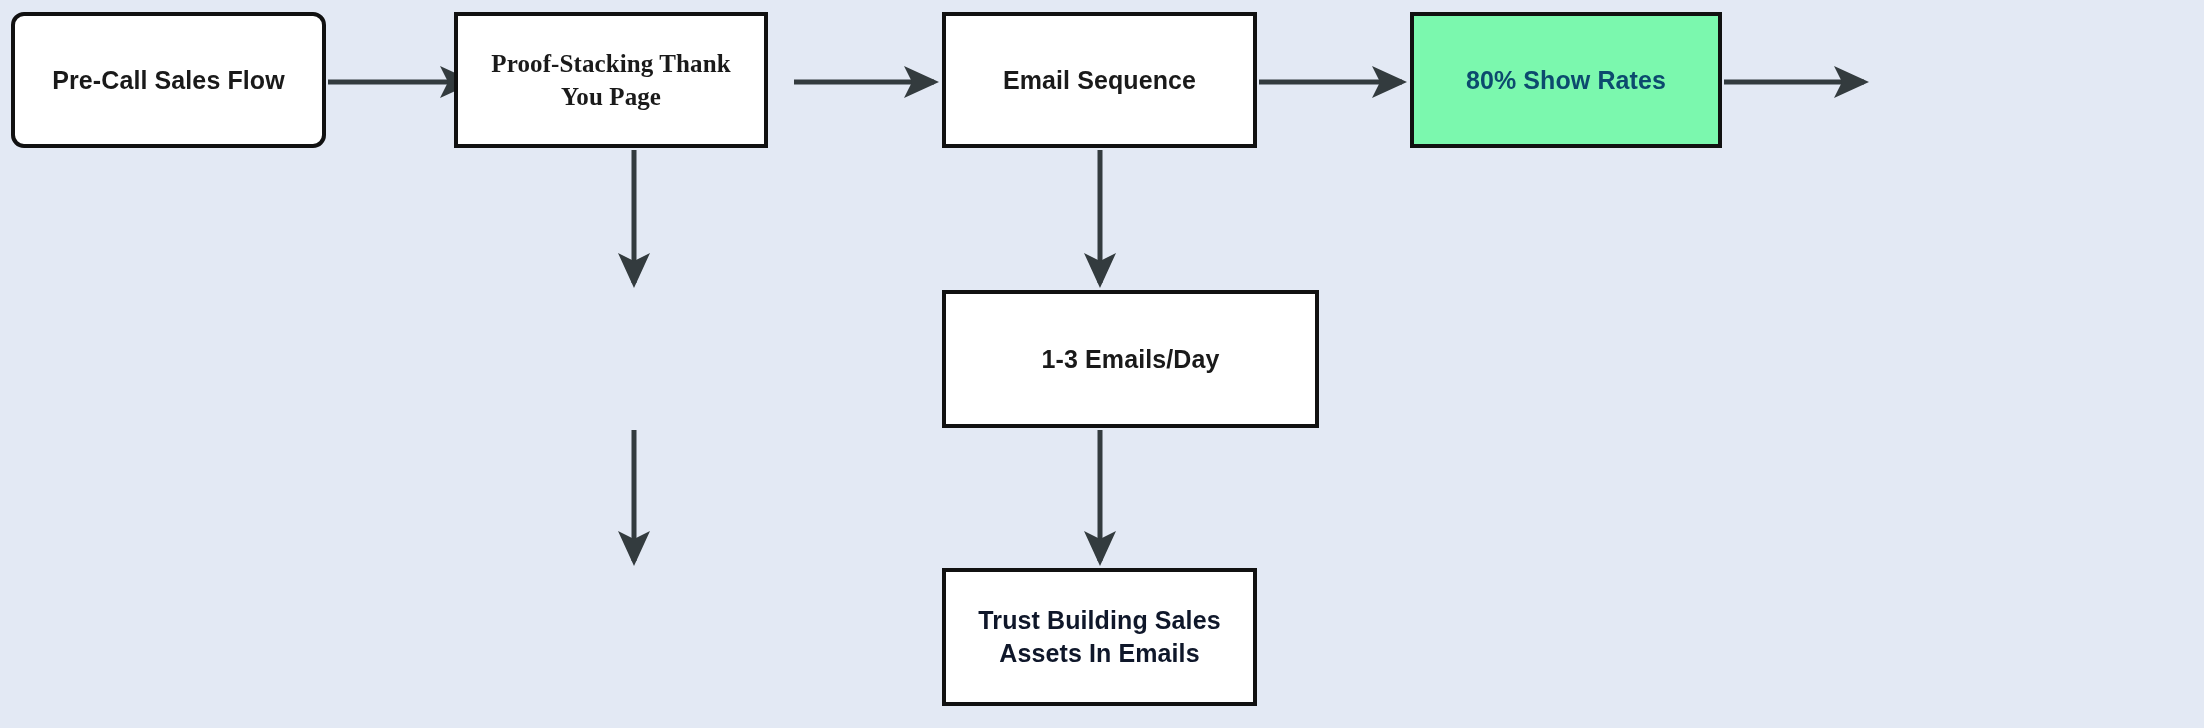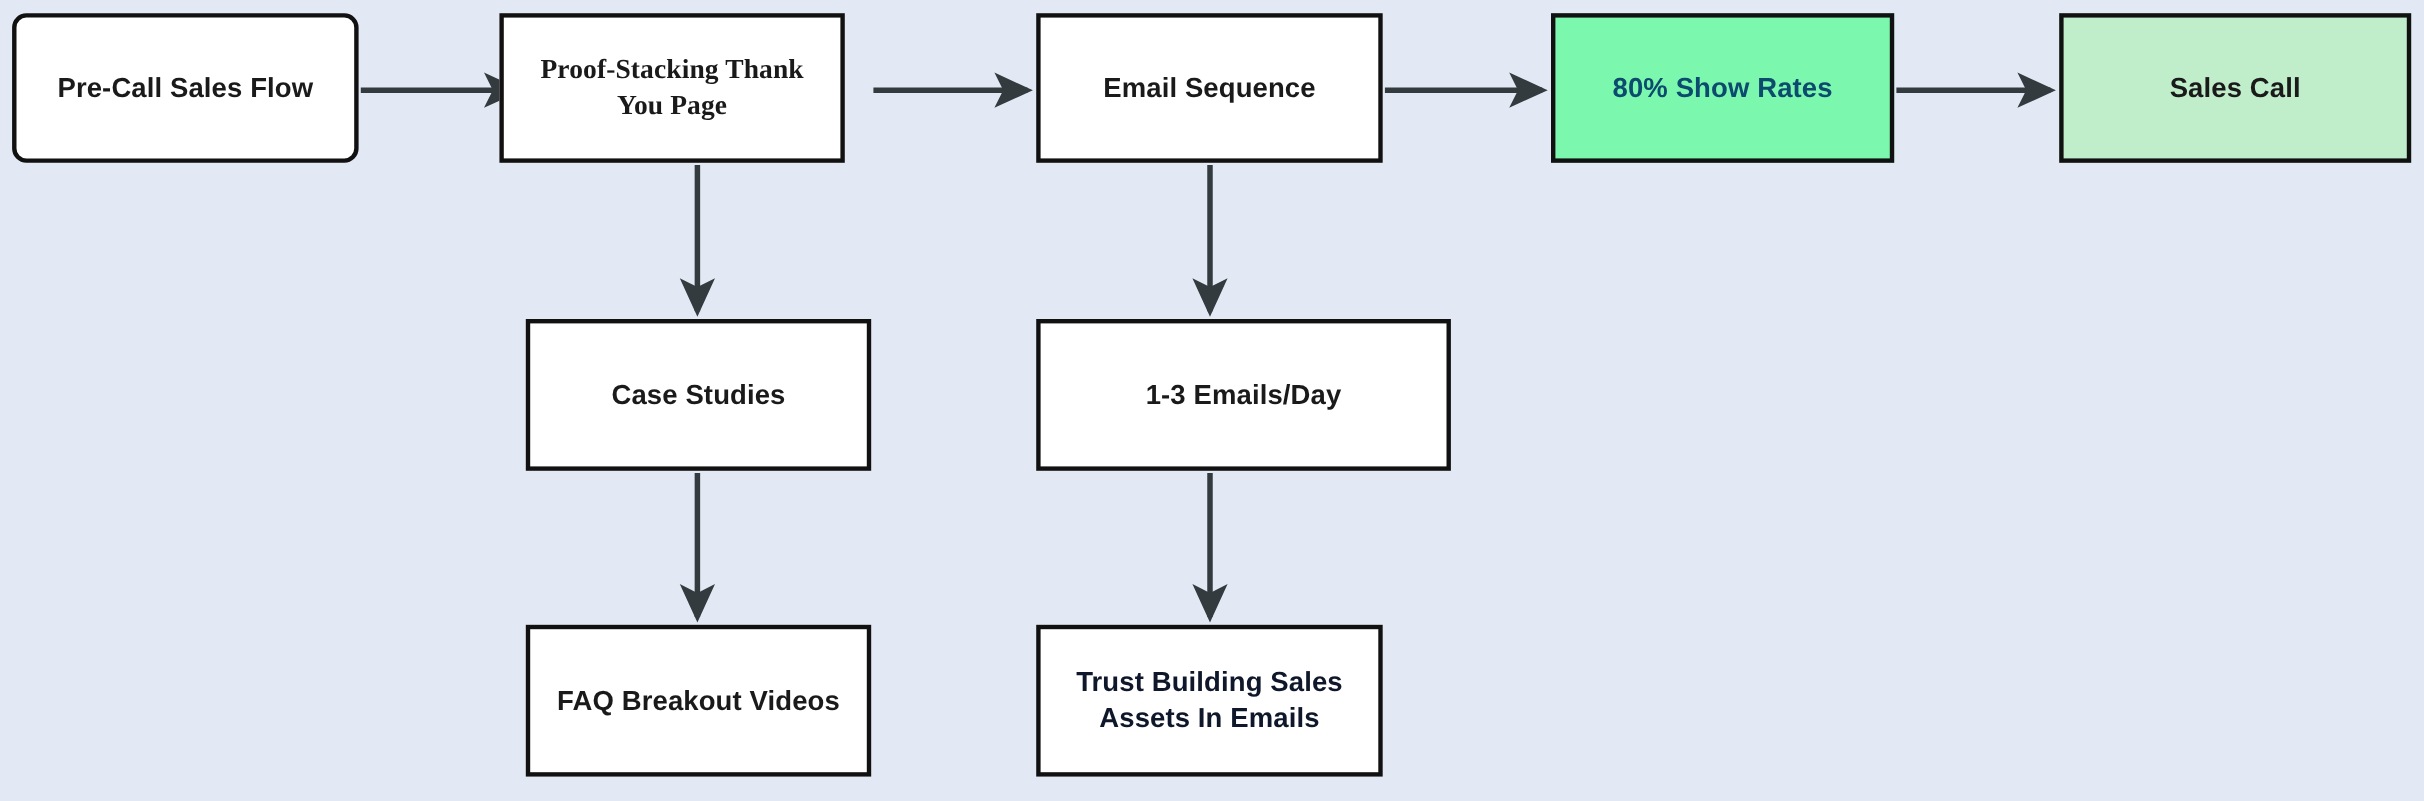--- a/index.html
+++ b/index.html
@@ -88,34 +88,25 @@
   </div>
 
   <div class="node" style="left: 942px; top: 12px; width: 315px; height: 136px; background: rgb(255, 255, 255); border-color: rgb(17, 17, 17);">
     <span class="node-label" style="color: rgb(26, 26, 26);">Email Sequence</span>
   </div>
 
   <div class="node accent-strong" style="left: 1410px; top: 12px; width: 312px; height: 136px; background: rgb(123, 248, 174); border-color: rgb(17, 17, 17);">
     <span class="node-label" style="color: #0c4a6e;">80% Show Rates</span>
   </div>
 
-  <div class="node accent-soft" style="left: 1872px; top: 12px; width: 320px; height: 136px; background: rgb(192, 237, 202); border-color: rgb(17, 17, 17);">
-    <span class="node-label" style="color: rgb(26, 26, 26);">Sales Call</span>
-  </div>
 
-  <div class="node" style="left: 478px; top: 290px; width: 314px; height: 138px; background: rgb(255, 255, 255); border-color: rgb(17, 17, 17);">
-    <span class="node-label" style="color: rgb(26, 26, 26);">Case Studies</span>
-  </div>
 
   <div class="node" style="left: 942px; top: 290px; width: 377px; height: 138px; background: rgb(255, 255, 255); border-color: rgb(17, 17, 17);">
     <span class="node-label" style="color: rgb(26, 26, 26);">1-3 Emails/Day</span>
   </div>
 
-  <div class="node" style="left: 478px; top: 568px; width: 314px; height: 138px; background: rgb(255, 255, 255); border-color: rgb(17, 17, 17);">
-    <span class="node-label" style="color: rgb(26, 26, 26);">FAQ Breakout Videos</span>
-  </div>
 
   <div class="node" style="left: 942px; top: 568px; width: 315px; height: 138px; background: rgb(255, 255, 255); border-color: rgb(17, 17, 17);">
     <span class="node-label" style="color: #0f172a;">Trust Building Sales
 Assets In Emails</span>
   </div>
 
 </div>
 
 </body></html>

